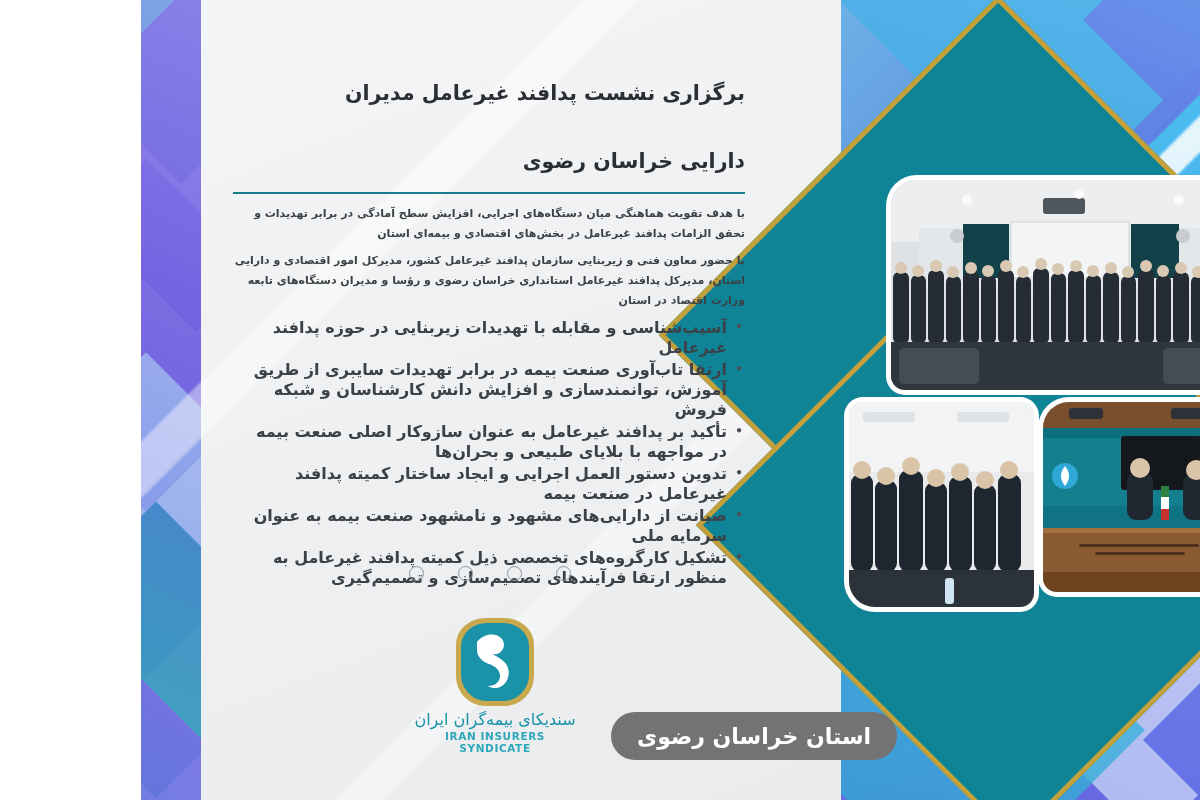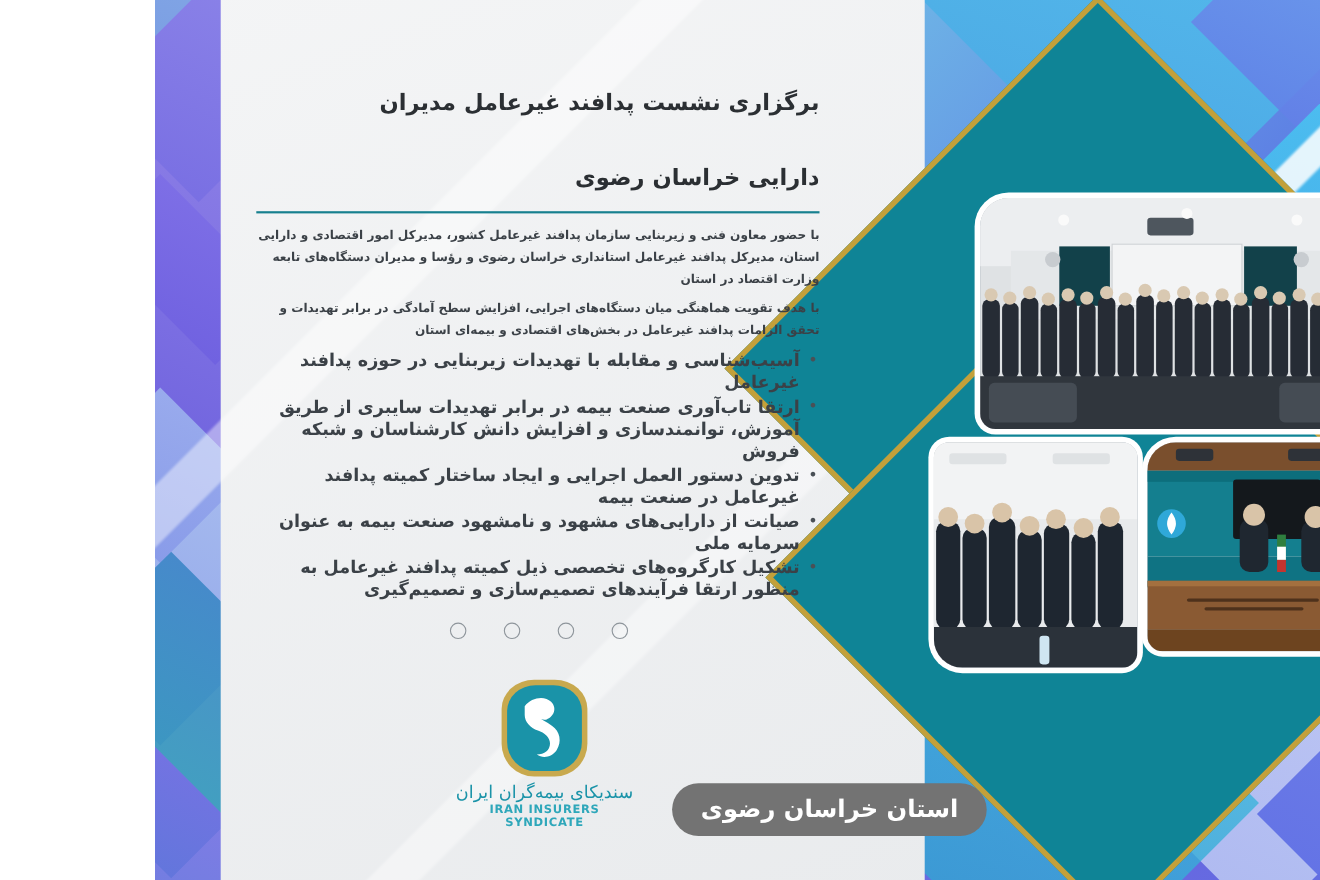--- a/index.html
+++ b/index.html
@@ -237,26 +237,27 @@
   <div class="content">
 
     <h1 class="title">
       <span>برگزاری نشست پدافند غیرعامل مدیران</span><br>
       <br>
       <span>دارایی خراسان رضوی</span>
     </h1>
 
     <div class="rule"></div>
 
+    <p class="para">با هدف تقویت هماهنگی میان دستگاه‌های اجرایی، افزایش سطح آمادگی در برابر تهدیدات و تحقق الزامات پدافند غیرعامل در بخش‌های اقتصادی و بیمه‌ای استان</p>
     <p class="para">با حضور معاون فنی و زیربنایی سازمان پدافند غیرعامل کشور، مدیرکل امور اقتصادی و دارایی استان، مدیرکل پدافند غیرعامل استانداری خراسان رضوی و رؤسا و مدیران دستگاه‌های تابعه وزارت اقتصاد در استان</p>
-    <p class="para">با هدف تقویت هماهنگی میان دستگاه‌های اجرایی، افزایش سطح آمادگی در برابر تهدیدات و تحقق الزامات پدافند غیرعامل در بخش‌های اقتصادی و بیمه‌ای استان</p>
 
     <ul class="bullets">
       <li>آسیب‌شناسی و مقابله با تهدیدات زیربنایی در حوزه پدافند غیرعامل</li>
       <li>ارتقا تاب‌آوری صنعت بیمه در برابر تهدیدات سایبری از طریق آموزش، توانمندسازی و افزایش دانش کارشناسان و شبکه فروش</li>
+      <li>تأکید بر پدافند غیرعامل به عنوان سازوکار اصلی صنعت بیمه در مواجهه با بلایای طبیعی و بحران‌ها</li>
       <li>تدوین دستور العمل اجرایی و ایجاد ساختار کمیته پدافند غیرعامل در صنعت بیمه</li>
       <li>صیانت از دارایی‌های مشهود و نامشهود صنعت بیمه به عنوان سرمایه ملی</li>
       <li>تشکیل کارگروه‌های تخصصی ذیل کمیته پدافند غیرعامل به منظور ارتقا فرآیندهای تصمیم‌سازی و تصمیم‌گیری</li>
     </ul>
   </div>
 
   <div class="dots">
     <span class="dot"></span>
     <span class="dot"></span>
     <span class="dot"></span>

